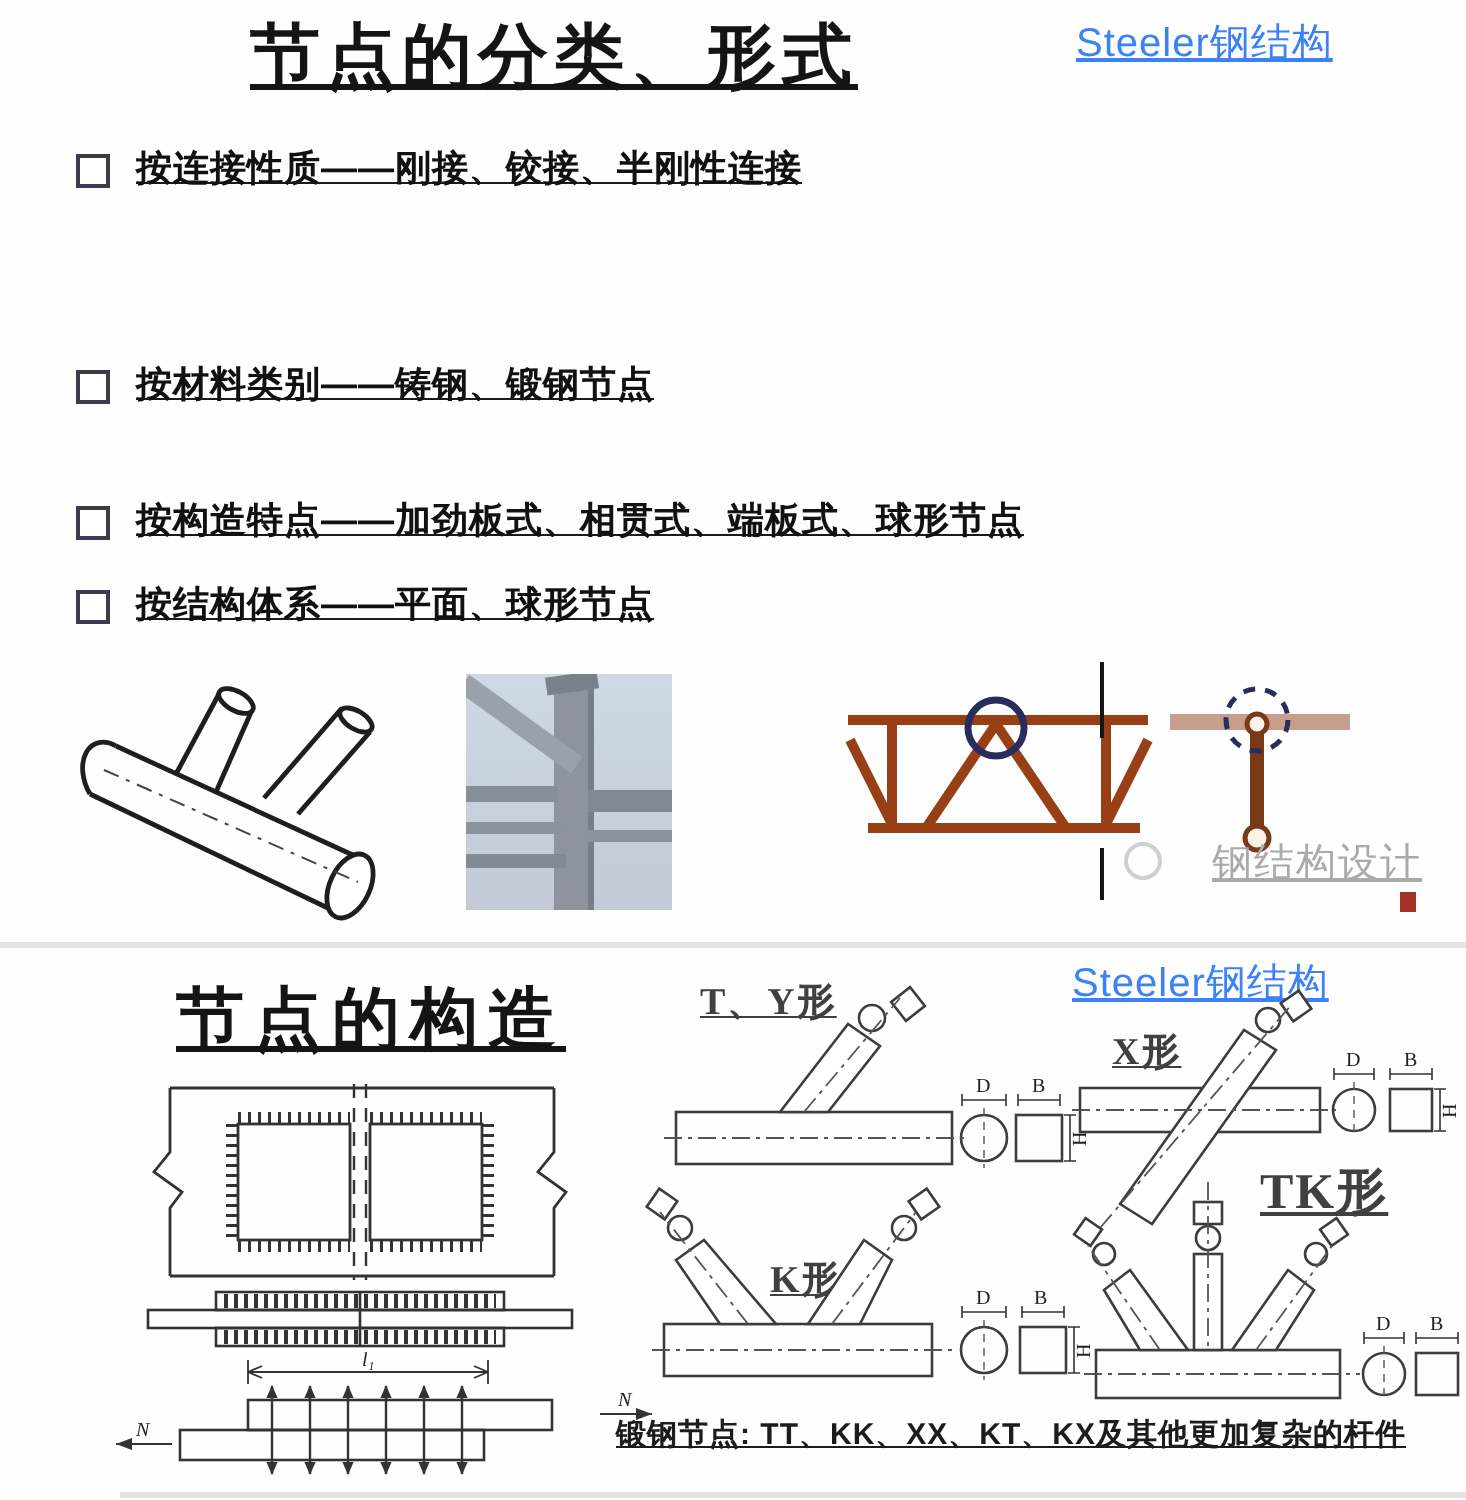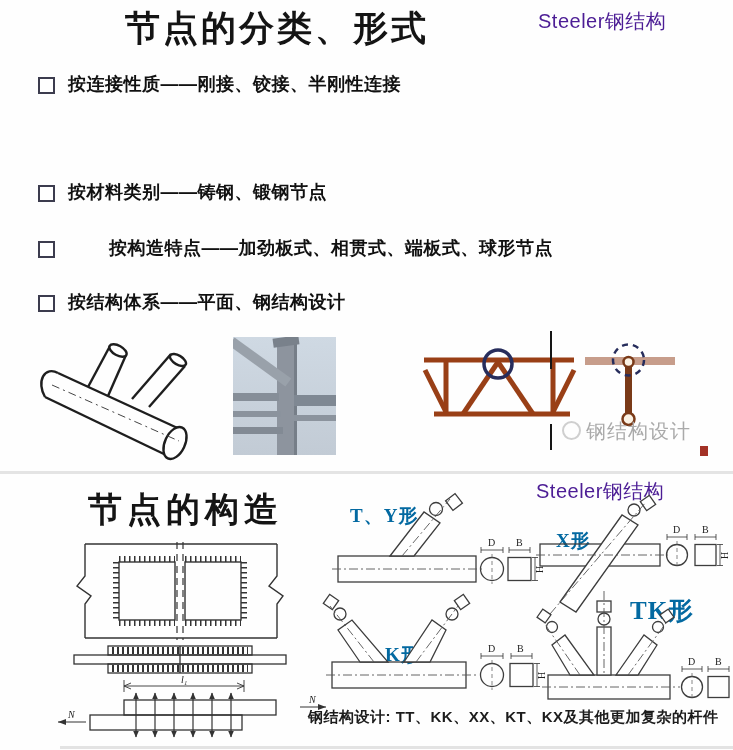--- a/index.html
+++ b/index.html
@@ -1,34 +1,34 @@
 <!DOCTYPE html>
 <html><head>
 <meta charset="utf-8">
 <style>
   html,body{margin:0;padding:0;background:#fff;}
   .page{position:relative;width:733px;height:750px;background:#fefefe;overflow:hidden;
         font-family:"Liberation Sans",sans-serif;color:#1a1a1a;}
-  .abs{position:absolute;}
+  .abs{position:absolute;text-decoration:underline;}
   
-  .wm{color:#4c1d95;font-size:20px;letter-spacing:.5px;text-align:center;}
+  .wm{color:#3b82f6;font-size:20px;letter-spacing:.5px;text-align:center;}
   .title1{left:125px;top:5px;font-size:35px;font-weight:900;letter-spacing:3px;color:#141414;}
   .title2{left:88px;top:487px;font-size:34px;font-weight:900;letter-spacing:5px;color:#141414;}
   .bullet{left:38px;display:flex;align-items:flex-start;width:660px;}
   .chk{flex:0 0 auto;width:13px;height:13px;border:2px solid #3c3c4e;margin:3px 13px 0 0;background:#fff;}
   .btxt{font-size:18px;font-weight:700;color:#111;letter-spacing:.5px;line-height:1.2;}
   .photo{left:233px;top:337px;width:103px;height:118px;background:linear-gradient(#cfd9e3,#c2cbd5);overflow:hidden;}
   .photo div{position:absolute;}
   .divider{left:0;top:471px;width:733px;height:3px;background:#e4e4e4;}
   .vline{width:2px;background:#161616;}
-  .wm2{color:#aaa;font-size:20px;letter-spacing:1px;}
+  .wm2{color:#aaa;font-size:20px;letter-spacing:1px;margin-left:20px;}
   .logo-ring{left:562px;top:421px;width:15px;height:15px;border:2px solid #cfcfcf;border-radius:50%;}
   .redmark{left:700px;top:446px;width:8px;height:10px;background:#a33226;}
   
-  .s2label{font-family:"Liberation Serif",serif;font-weight:700;color:#0369a1;font-size:19px;letter-spacing:1px;margin-top:15px;}
+  .s2label{font-family:"Liberation Serif",serif;font-weight:700;color:#404040;font-size:19px;letter-spacing:1px;}
   .footer{left:308px;top:708px;font-size:15px;font-weight:700;color:#1c1c1c;letter-spacing:.5px;}
   .bottombar{left:60px;top:746px;width:673px;height:3px;background:#e3e3e3;}
   svg{position:absolute;overflow:visible;}
   svg text{font-family:"Liberation Serif",serif;font-size:10px;fill:#222;}
 </style>
 </head>
 <body>
 
 <div class="page">
 
@@ -36,27 +36,27 @@
   <div class="abs title1">节点的分类、形式</div>
 
   <div class="abs bullet" style="top:74px;">
     <span class="chk"></span>
     <span class="btxt">按连接性质——刚接、铰接、半刚性连接</span>
   </div>
   <div class="abs bullet" style="top:182px;">
     <span class="chk"></span>
     <span class="btxt">按材料类别——铸钢、锻钢节点</span>
   </div>
-  <div class="abs bullet" style="top:238px;gap:41px;">
+  <div class="abs bullet" style="top:250px;">
     <span class="chk"></span>
     <span class="btxt">按构造特点——加劲板式、相贯式、端板式、球形节点</span>
   </div>
   <div class="abs bullet" style="top:292px;">
     <span class="chk"></span>
-    <span class="btxt">按结构体系——平面、钢结构设计</span>
+    <span class="btxt">按结构体系——平面、球形节点</span>
   </div>
 
   <svg style="left:38px;top:333px;" width="175" height="128" viewBox="0 0 175 128">
     <g stroke="#1e1e1e" stroke-width="2.4" fill="none" stroke-linejoin="round">
       <path d="M20,40 L146,98"></path>
       <path d="M7,64 L128,122"></path>
       <path d="M20,40 A13,19 -25 0 0 7,64"></path>
       <ellipse cx="137" cy="110" rx="10" ry="17" transform="rotate(25 137 110)" fill="#fff"></ellipse>
       <path d="M50,54 L72,13"></path>
       <path d="M70,63 L88,22"></path>
@@ -297,16 +297,16 @@
     </g>
     <path d="M152,88 V116" stroke="#555" stroke-width=".7" stroke-dasharray="4 3" fill="none"></path>
     <g stroke="#333" stroke-width=".8" fill="none">
       <path d="M142,84 H162 M142,81 V87 M162,81 V87"></path>
       <path d="M168,84 H189 M168,81 V87 M189,81 V87"></path>
     </g>
     <text x="148" y="80">D</text>
     <text x="175" y="80">B</text>
   </svg>
 
-  <div class="abs footer">钢结构设计: TT、KK、XX、KT、KX及其他更加复杂的杆件</div>
+  <div class="abs footer">锻钢节点: TT、KK、XX、KT、KX及其他更加复杂的杆件</div>
   <div class="abs bottombar"></div>
 
 </div>
 
 </body></html>

